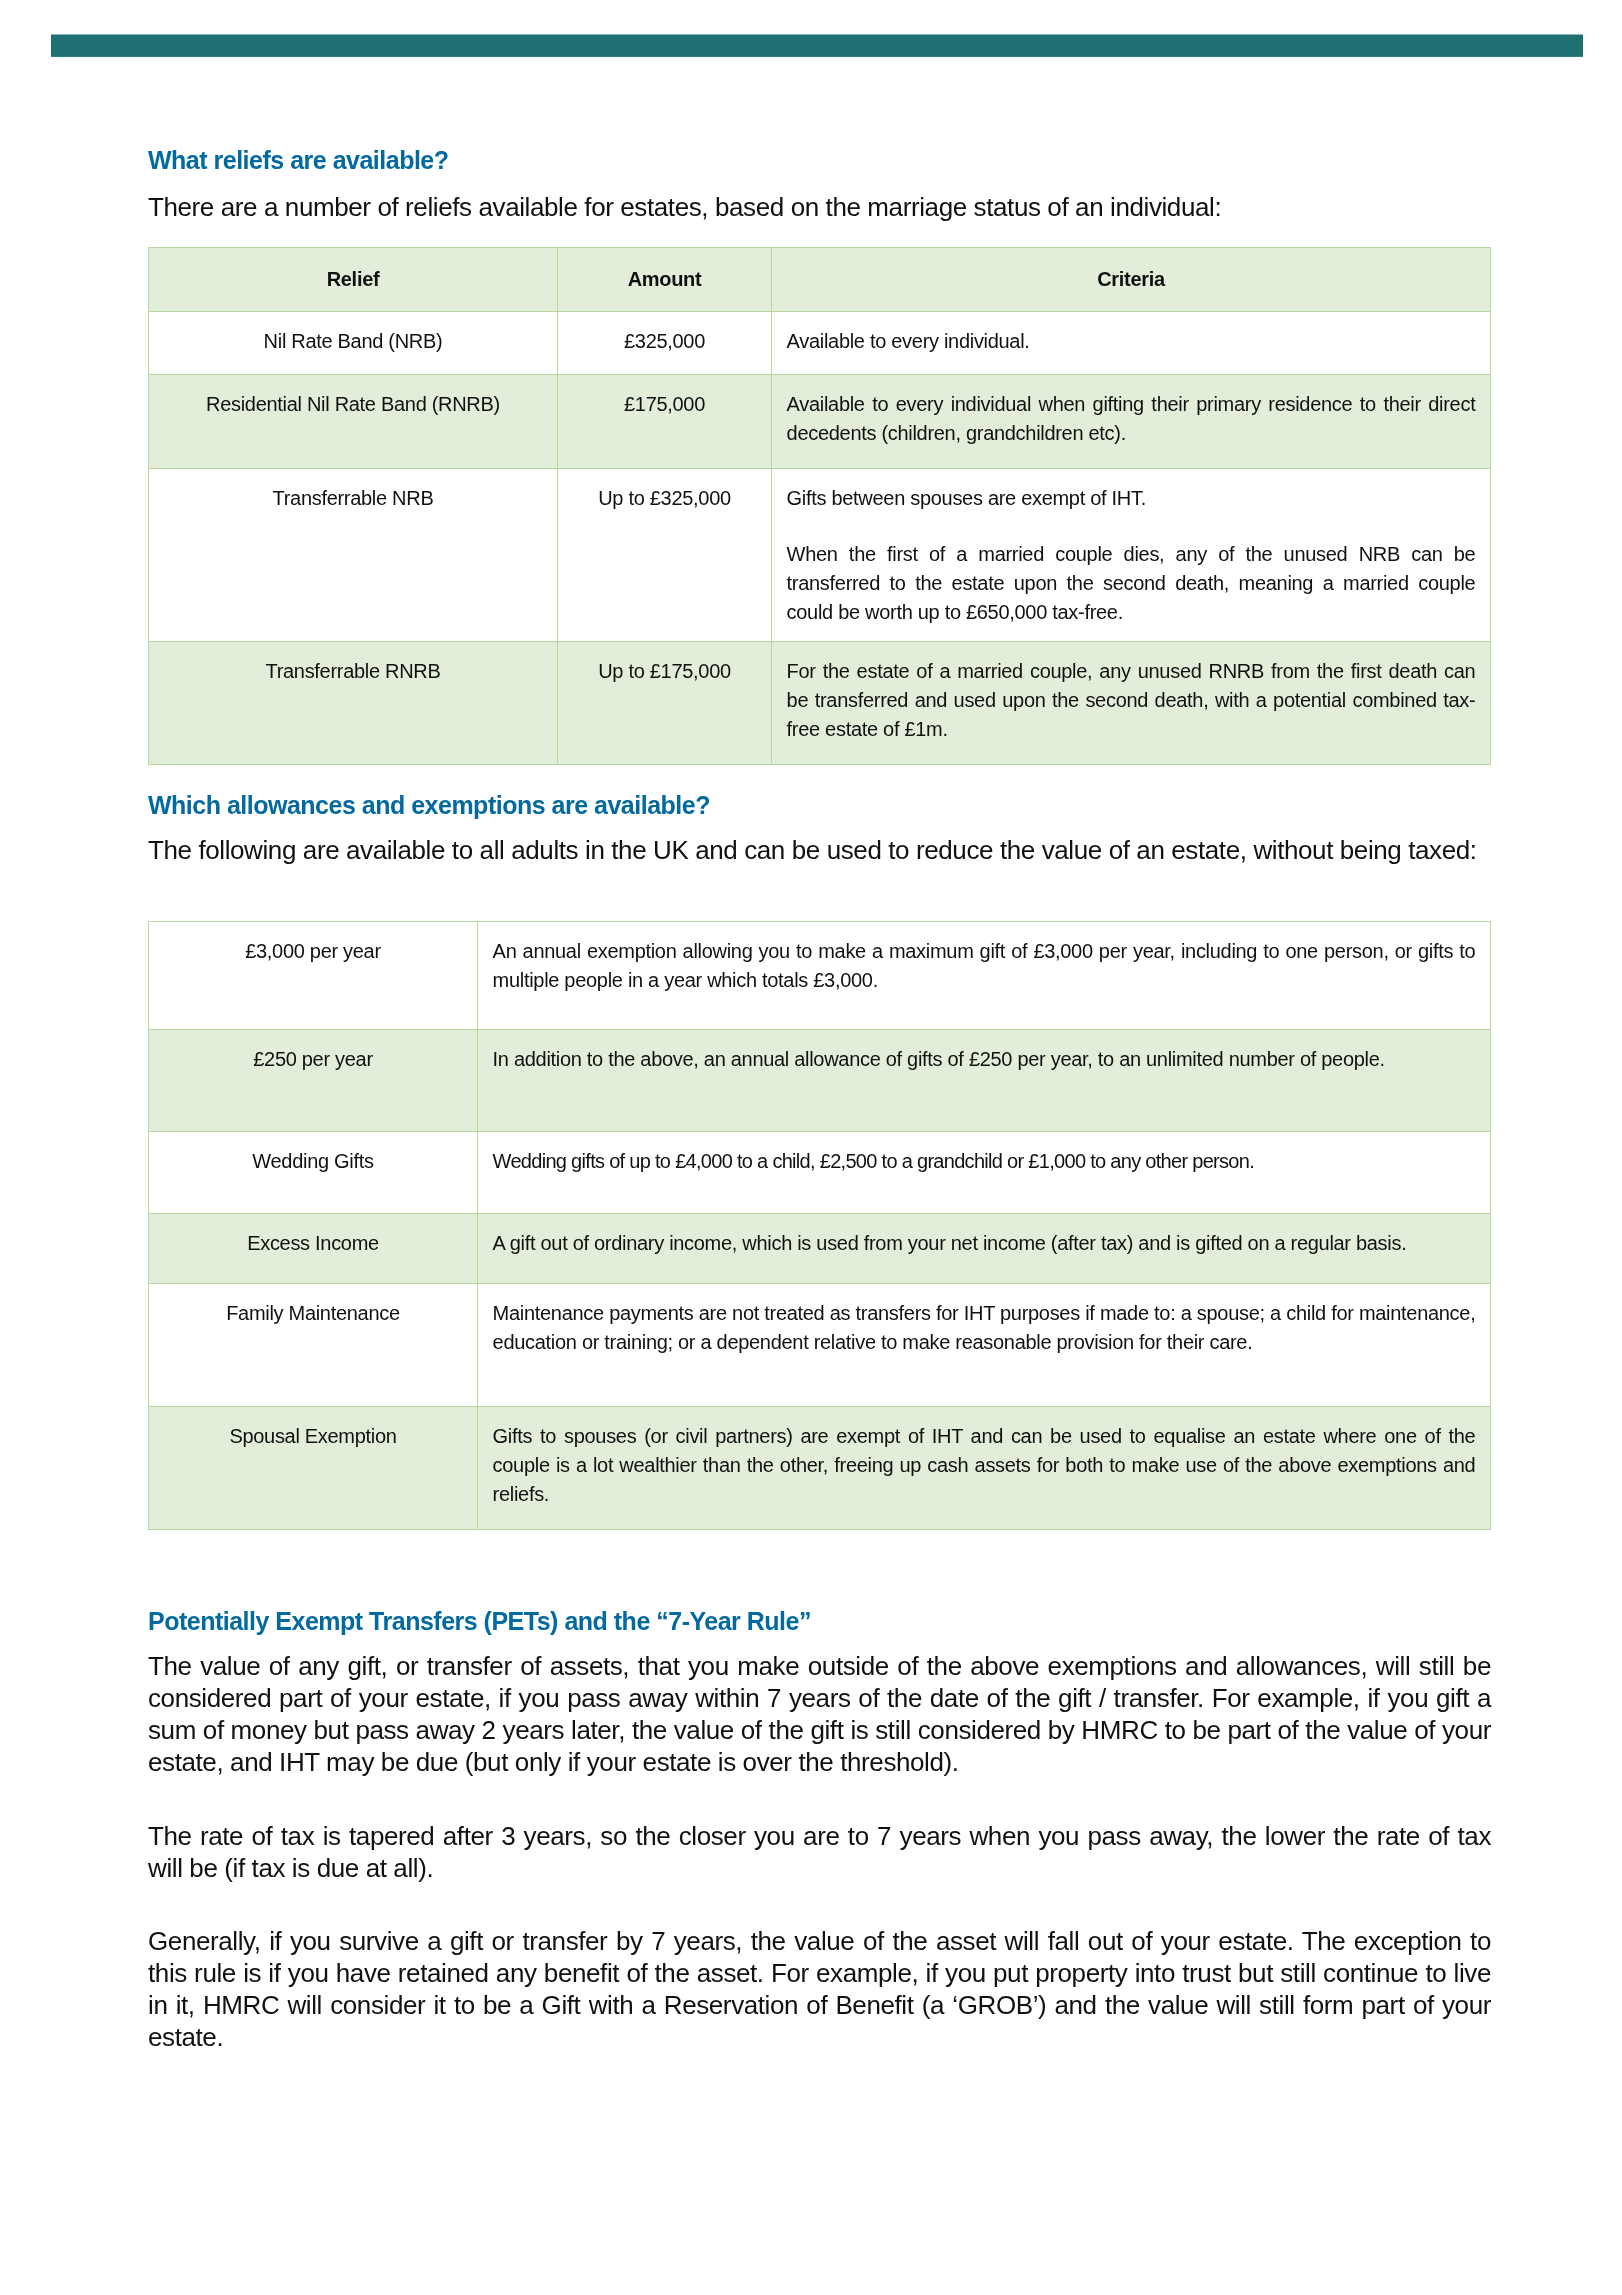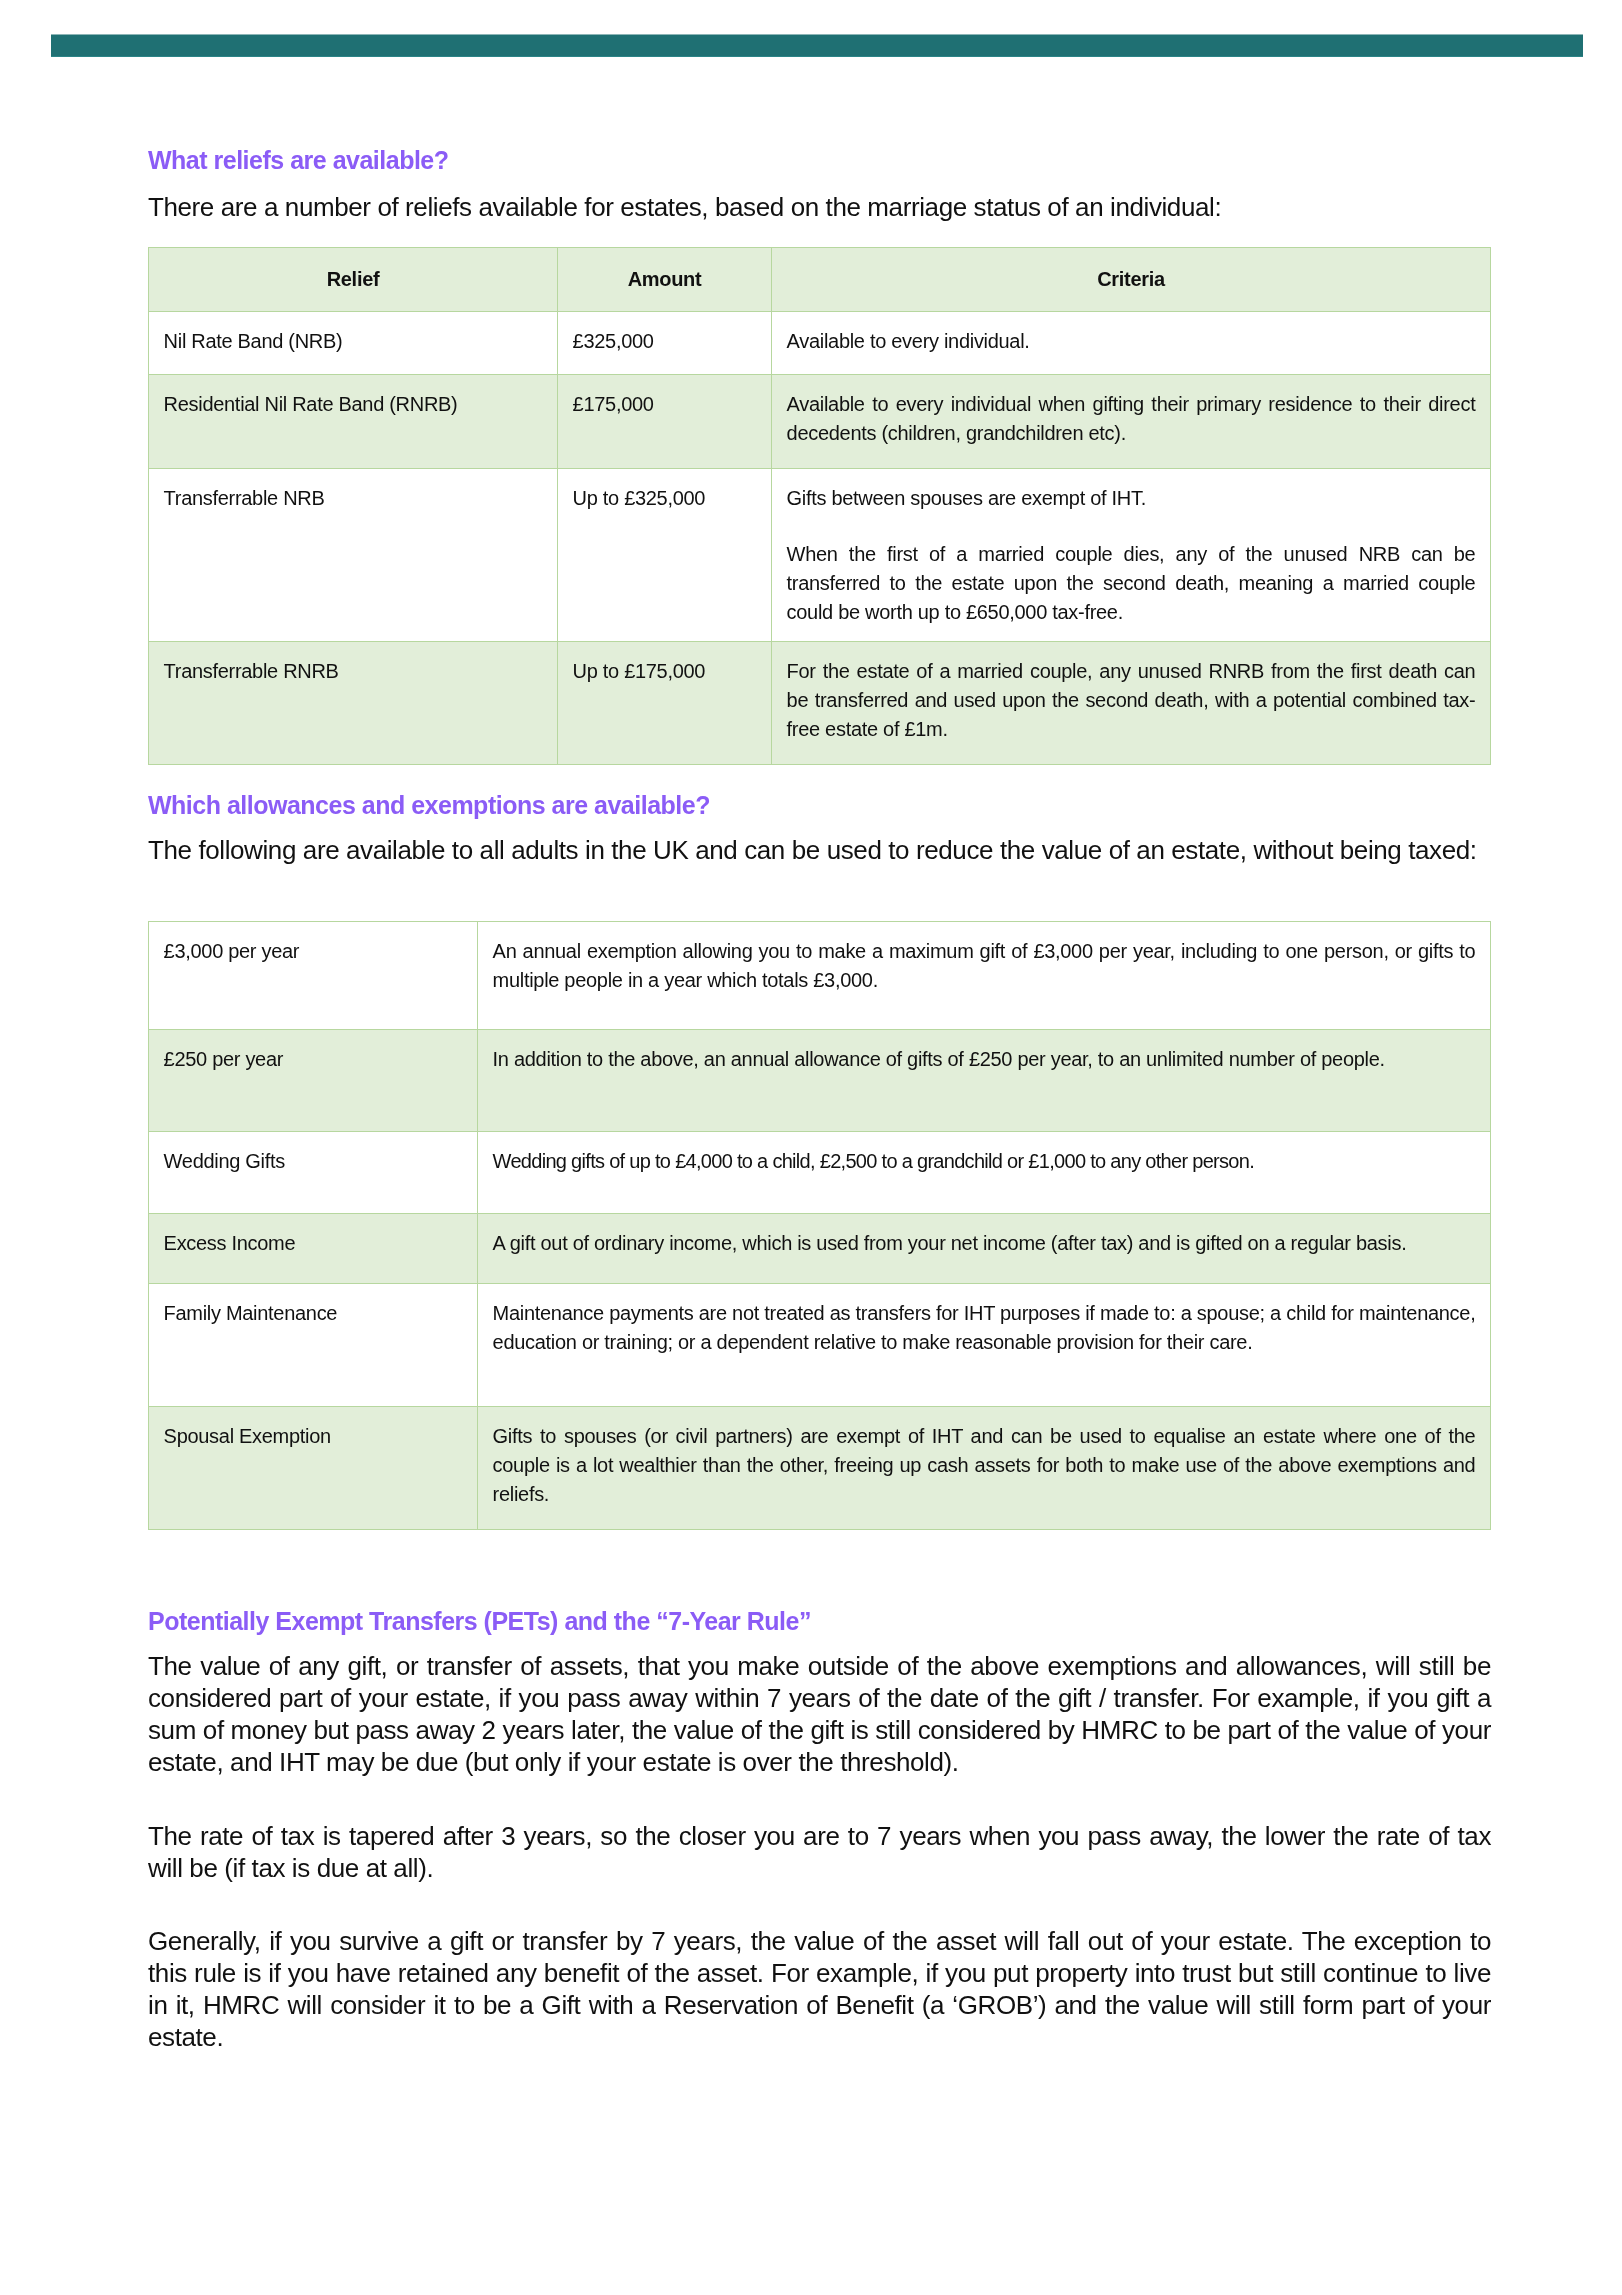--- a/index.html
+++ b/index.html
@@ -8,39 +8,39 @@
     font-family: "Liberation Sans", "DejaVu Sans", sans-serif;
     color: #111111;
   }
   .top-bar {
     position: absolute; left: 51px; top: 34px; width: 1532px; height: 23px;
     background: #1f7073; border-top: 0.8px solid #8cb5b6; border-bottom: 0.8px solid #2b8487;
     box-sizing: border-box;
   }
   .content { position: absolute; left: 148px; top: 0; width: 1343px; }
   h2 {
-    margin: 0; color: #8b5cf6; font-weight: bold; font-size: 25px;
+    margin: 0; color: #0369a1; font-weight: bold; font-size: 25px;
     letter-spacing: -0.5px; position: absolute; left: 0; white-space: nowrap;
   }
   p.body {
     margin: 0; font-size: 26px; line-height: 32px; letter-spacing: -0.4px;
     position: absolute; left: 0; width: 1343px; text-align: justify;
   }
   table {
     position: absolute; left: 0; border-collapse: collapse; width: 1343px;
     font-size: 20px; letter-spacing: -0.3px;
   }
   td, th {
     border: 1.6px solid #b7d79f; vertical-align: top; line-height: 29px;
     padding: 0 14.6px;
   }
   th { font-weight: bold; text-align: center; vertical-align: middle; height: 63px; }
   .shade { background: #e2eed9; }
   .white { background: #ffffff; }
-  td.center { text-align: left; margin-top: 39px; }
+  td.center { text-align: center; margin-top: 39px; }
   td.crit { text-align: justify; }
   td .pad { padding-top: 14.6px; padding-bottom: 14.6px; }
   td .para + .para { margin-top: 27px; }
 </style>
 </head>
 <body>
 
 <div class="top-bar"></div>
 
 <div class="content">

